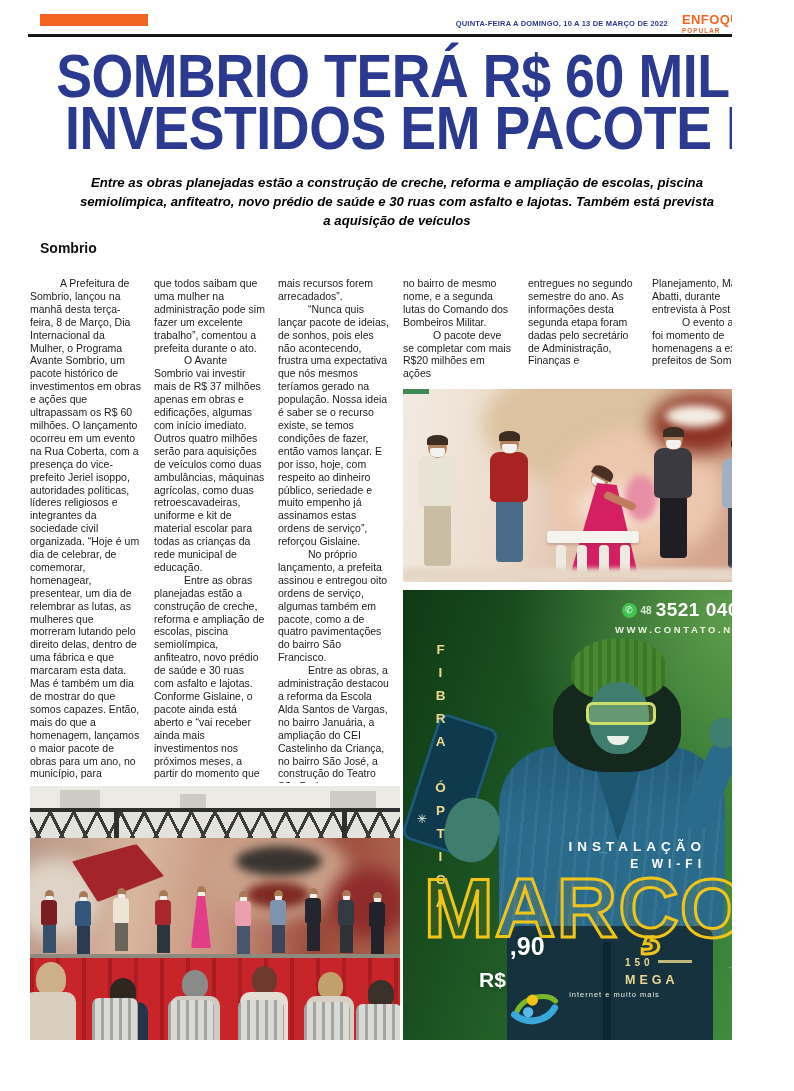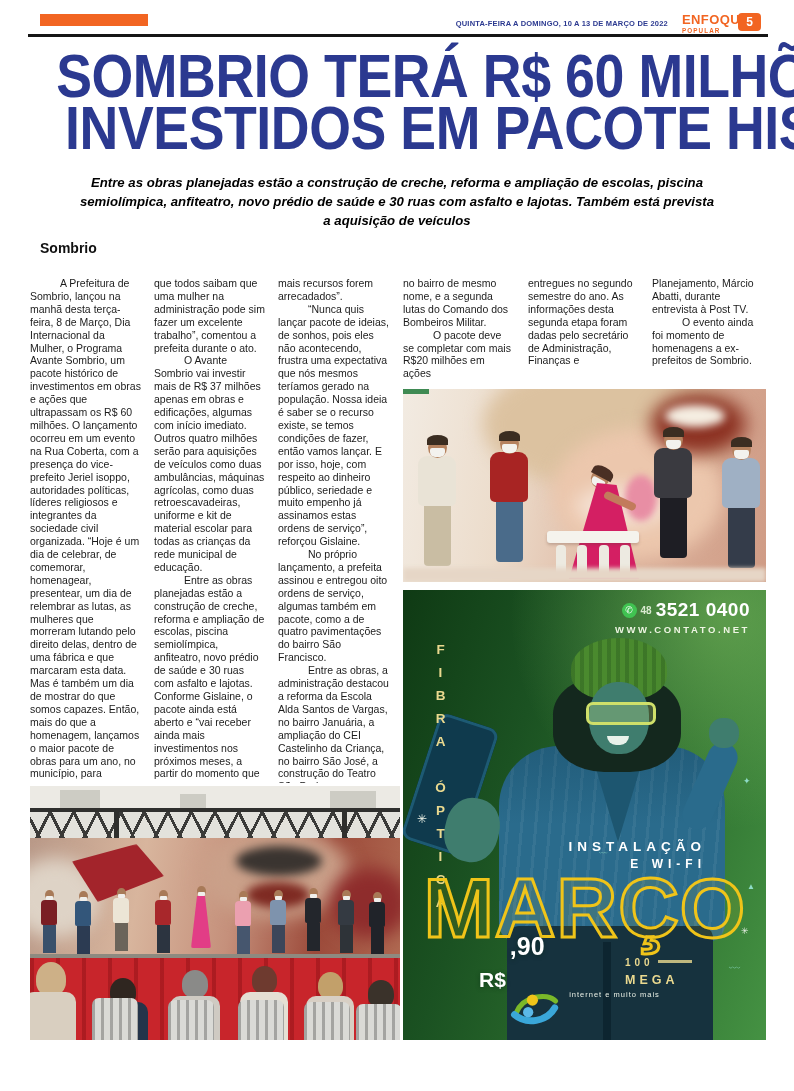--- a/index.html
+++ b/index.html
@@ -1,16 +1,16 @@
 <!DOCTYPE html>
 <html lang="pt"><head>
 <meta charset="utf-8">
 <style>
   html,body{margin:0;padding:0;background:#ffffff;}
-  .page{position:relative;width:794px;height:1091px;background:#fff;overflow:hidden;
+  .page{position:relative;width:732px;height:1091px;background:#fff;overflow:hidden;
         font-family:"Liberation Sans",sans-serif;color:#111;}
 
   
   .accent-bar{position:absolute;left:40px;top:14px;width:108px;height:12px;background:#f26522;}
   .edition-date{position:absolute;left:360px;top:19px;width:308px;text-align:right;
         font-size:7.5px;font-weight:bold;color:#2b3990;letter-spacing:.2px;}
   .brand{position:absolute;left:682px;top:13px;line-height:1;color:#f26522;}
   .brand .top{display:block;font-size:13px;font-weight:bold;letter-spacing:.4px;}
   .brand .bottom{display:block;font-size:6.3px;font-weight:bold;letter-spacing:1.1px;margin-top:1.5px;}
   .pagenum{position:absolute;left:738px;top:13px;width:23px;height:18px;background:#f26522;
@@ -357,21 +357,21 @@
     <div class="ad-site">WWW.CONTATO.NET</div>
     <div class="fibra">FIBRA ÓPTICA</div>
     <div class="inst1">INSTALAÇÃO</div>
     <div class="inst2">E WI-FI</div>
     <h2 class="gratis">MARÇO</h2>
     <div class="price">
       <span class="p-rs">R$</span>
       <span class="p-cents">,90</span>
     </div>
     <div class="speed">
-      <div><span class="v">100</span><span class="vline"></span></div>
+      <div><span class="v">150</span><span class="vline"></span></div>
       <div class="u">MEGA</div>
     </div>
     <div class="ad-logo">
       <svg width="52" height="36" viewBox="0 0 60 42">
         <path d="M8 28 C 16 8, 44 4, 54 14" stroke="#7ab829" stroke-width="6" fill="none" stroke-linecap="round"></path>
         <circle cx="27" cy="13" r="6.5" fill="#f0c419"></circle>
         <path d="M6 30 C 20 42, 44 38, 53 22" stroke="#3aa7d9" stroke-width="8" fill="none" stroke-linecap="round"></path>
         <circle cx="22" cy="27" r="6" fill="#5bb8e8"></circle>
       </svg>
       <div>

